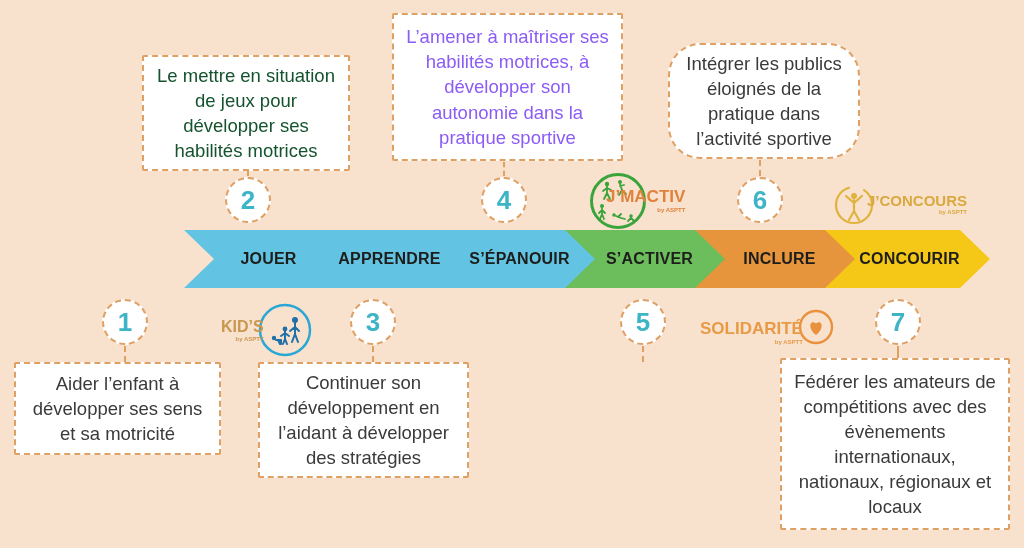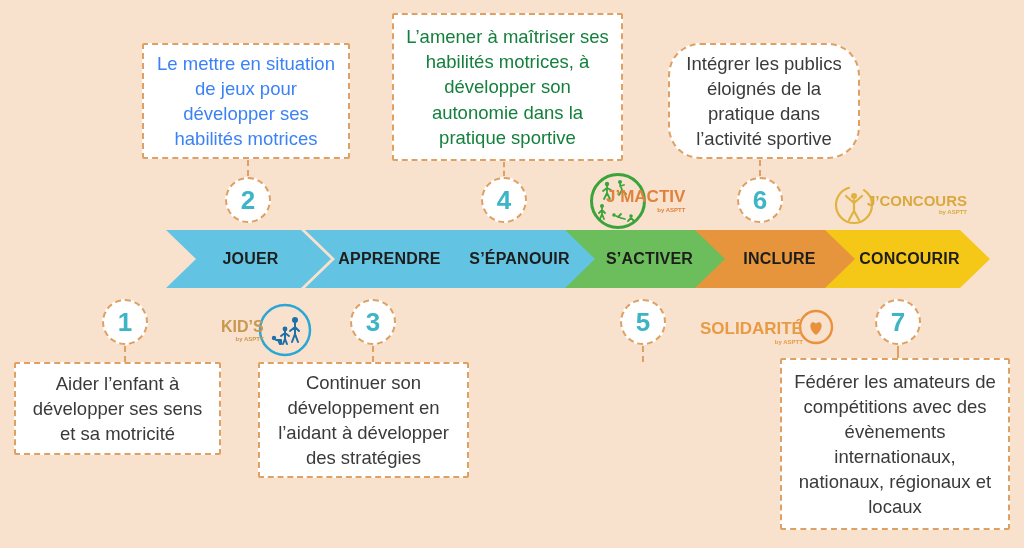--- a/index.html
+++ b/index.html
@@ -41,21 +41,21 @@
   
   .logoname { font-weight:bold; white-space:nowrap; }
   .byline { font-size:6px; font-weight:bold; white-space:nowrap; }
   .icon-wrap { display:inline-block; line-height:0; }
 </style>
 </head>
 <body>
 
 <div class="canvas">
 
-  <div class="arrow" style="left: 166px; background-color: rgb(98, 196, 226);">
+  <div class="arrow" style="left: 184px; background-color: rgb(98, 196, 226);">
       <span class="lbl">JOUER</span>
     </div>
   <div class="arrow" style="left: 305px; background-color: rgb(98, 196, 226);">
       <span class="lbl">APPRENDRE</span>
     </div>
   <div class="arrow" style="left: 435px; background-color: rgb(98, 196, 226);">
       <span class="lbl">S’ÉPANOUIR</span>
     </div>
   <div class="arrow" style="left: 565px; background-color: rgb(108, 189, 91);">
       <span class="lbl">S’ACTIVER</span>
@@ -77,23 +77,23 @@
 
   <div class="conn" style="left:124px;top:346px;height:16px;"></div>
   <div class="conn" style="left:247px;top:160px;height:16px;"></div>
   <div class="conn" style="left:372px;top:346px;height:16px;"></div>
   <div class="conn" style="left:503px;top:162px;height:14px;"></div>
   <div class="conn" style="left:642px;top:346px;height:16px;"></div>
   <div class="conn" style="left:759px;top:160px;height:16px;"></div>
   <div class="conn" style="left:897px;top:346px;height:12px;"></div>
 
   <div class="desc" style="left: 14px; top: 362px; width: 207px; height: 93px; color: rgb(58, 58, 58);">Aider l’enfant à développer ses sens et sa motricité</div>
-  <div class="desc" style="left: 142px; top: 43px; width: 208px; height: 116px; color: #3b82f6;">Le mettre en situation de jeux pour développer ses habilités motrices</div>
+  <div class="desc" style="left: 142px; top: 55px; width: 208px; height: 116px; color: #14532d;">Le mettre en situation de jeux pour développer ses habilités motrices</div>
   <div class="desc" style="left: 258px; top: 362px; width: 211px; height: 116px; color: rgb(58, 58, 58);">Continuer son développement en l’aidant à développer des stratégies</div>
-  <div class="desc" style="left: 392px; top: 13px; width: 231px; height: 148px; color: #15803d;">L’amener à maîtriser ses habilités motrices, à développer son autonomie dans la pratique sportive</div>
+  <div class="desc" style="left: 392px; top: 13px; width: 231px; height: 148px; color: #8b5cf6;">L’amener à maîtriser ses habilités motrices, à développer son autonomie dans la pratique sportive</div>
   <div class="desc" style="left: 668px; top: 43px; width: 192px; height: 116px; color: rgb(58, 58, 58); border-radius: 32px;">Intégrer les publics éloignés de la pratique dans l’activité sportive</div>
   <div class="desc" style="left: 780px; top: 358px; width: 230px; height: 172px; color: rgb(58, 58, 58);">Fédérer les amateurs de compétitions avec des évènements internationaux, nationaux, régionaux et locaux</div>
 
   <div style="position:absolute;left:204px;top:303px;display:flex;align-items:center;">
     <span style="display:flex;flex-direction:column;align-items:flex-end;margin-right:-6px;z-index:2;">
       <span class="logoname" style="font-size: 16px; color: rgb(201, 151, 79); margin-left: 17px;">KID’S</span>
       <span class="byline" style="color: rgb(201, 151, 79);">by ASPTT</span>
     </span>
     <span class="icon-wrap" style="color: rgb(43, 167, 214);">
       <svg width="54" height="54" viewBox="0 0 54 54">

